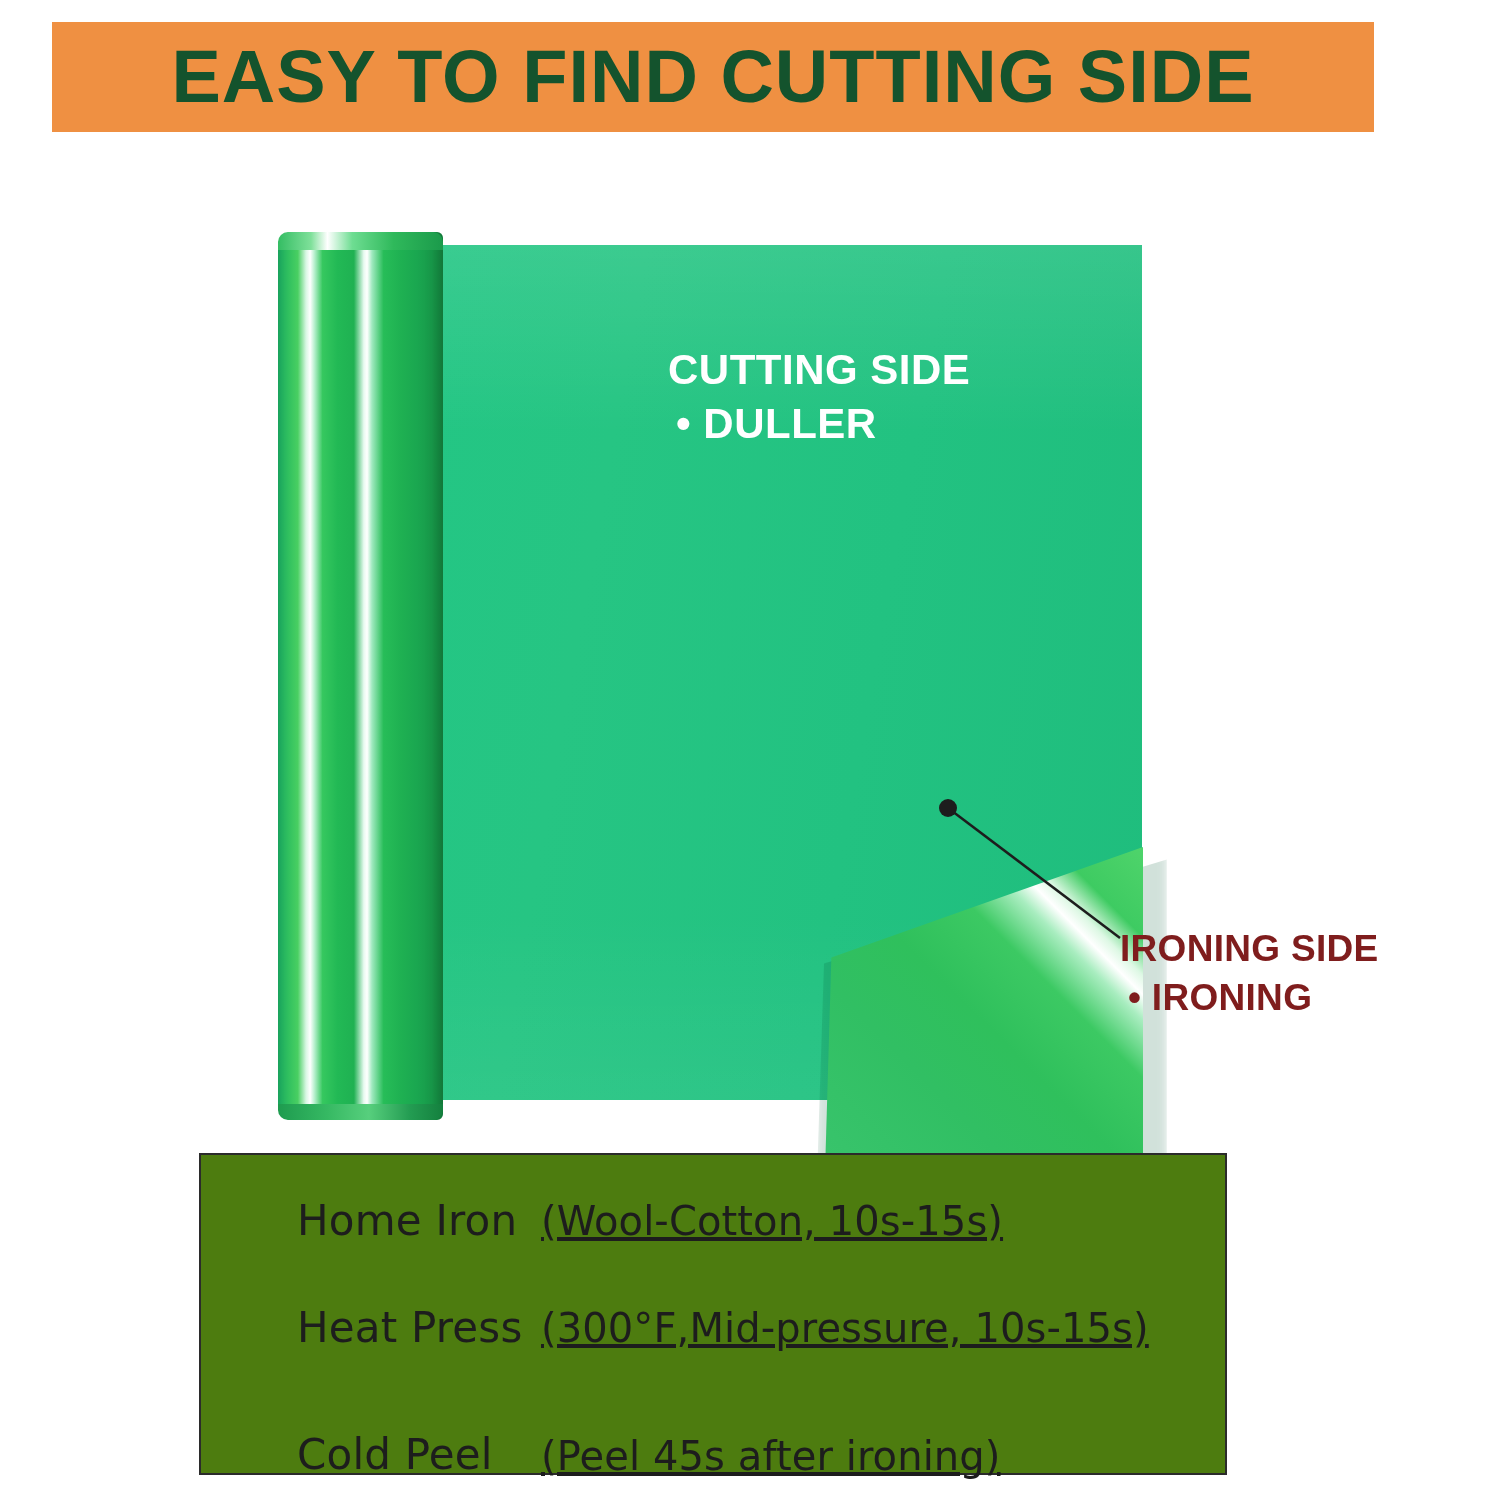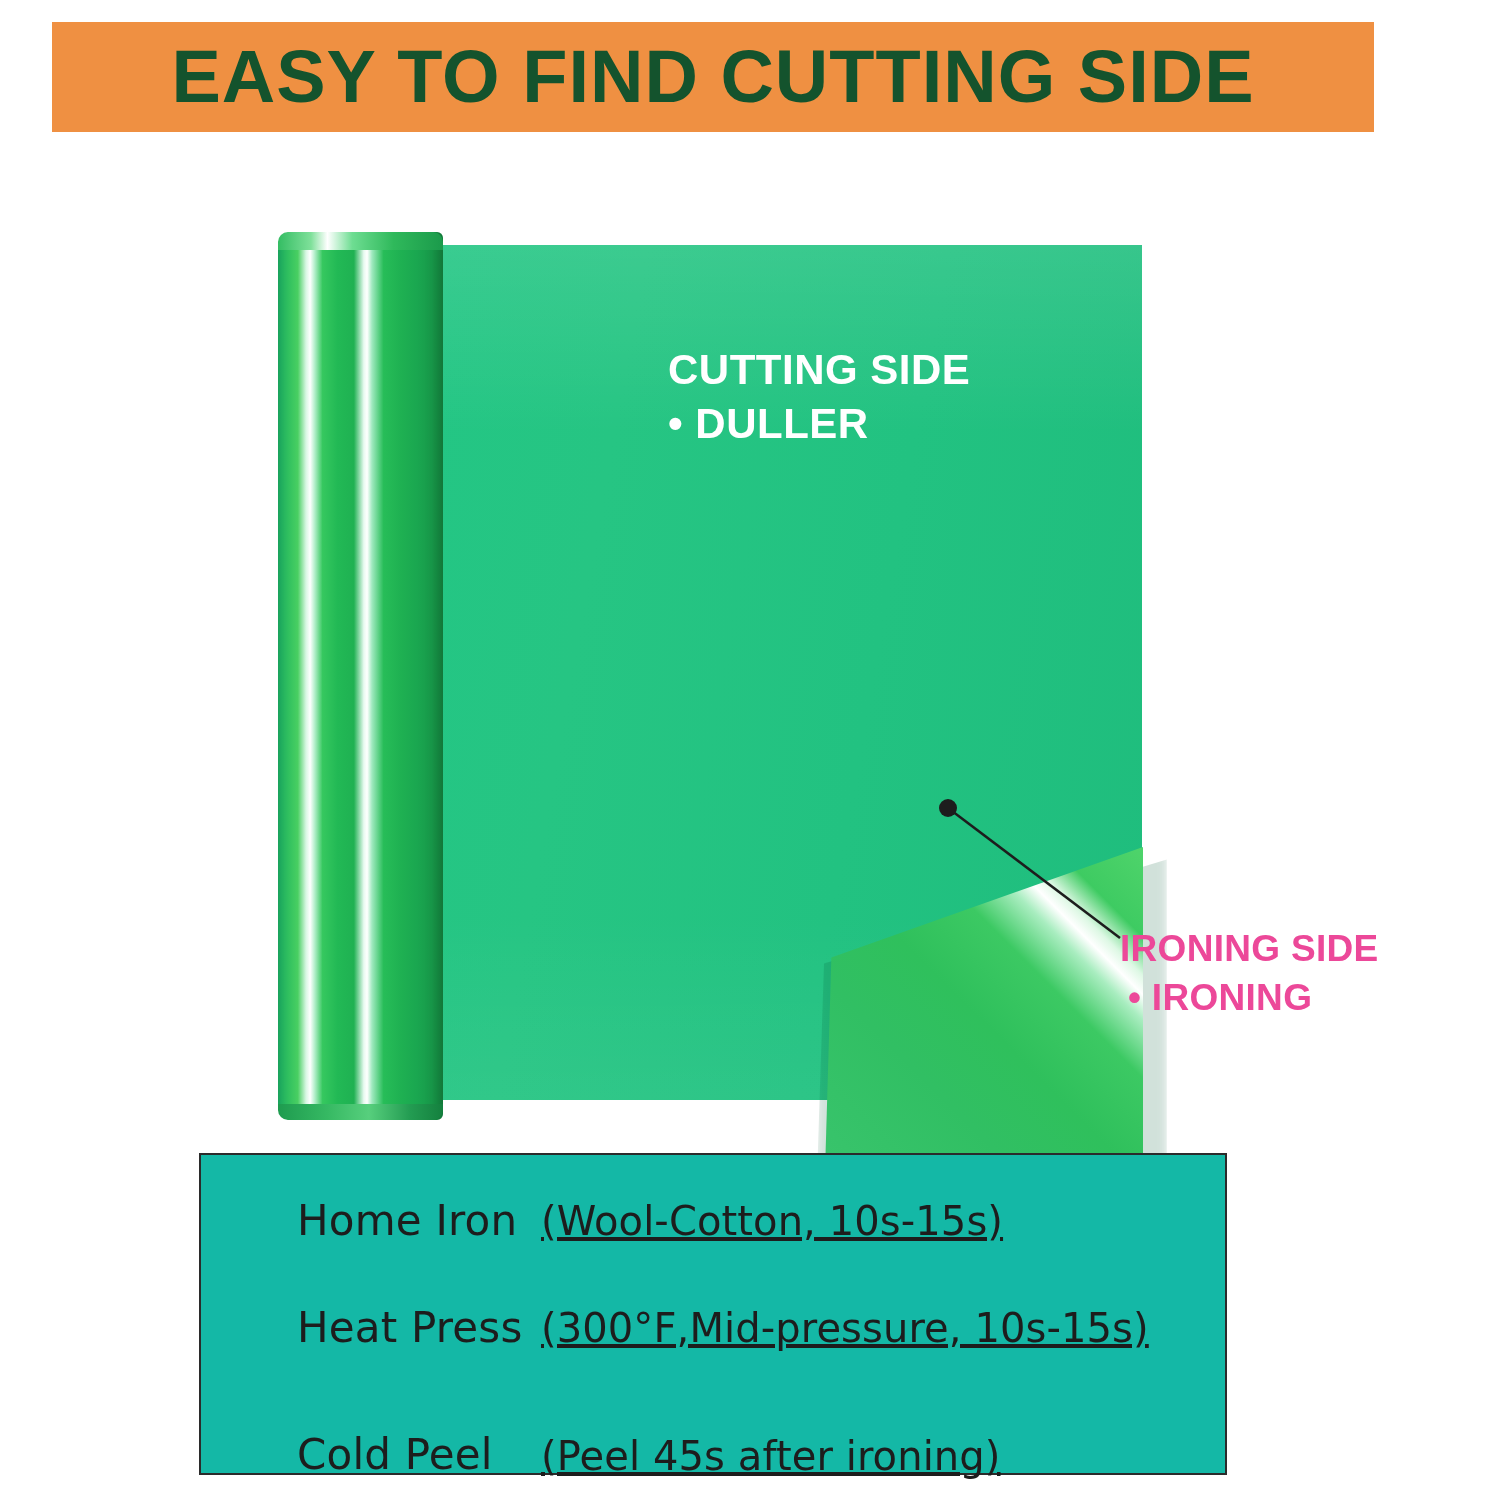--- a/index.html
+++ b/index.html
@@ -158,29 +158,29 @@
     left: 668px;
     top: 193px;
     color: #ffffff;
     font-size: 42px;
     font-weight: bold;
     line-height: 1.28;
     letter-spacing: 0.5px;
   }
   #cutting-side-label .sub {
     display: block;
-    margin-left: 0;
+    margin-left: 8px;
   }
 
   
   #ironing-callout {
     position: absolute;
     left: 1120px;
     top: 775px;
-    color: #ec4899;
+    color: #7f1d1d;
     font-size: 37px;
     font-weight: bold;
     line-height: 1.32;
     letter-spacing: 0.3px;
     white-space: nowrap;
   }
   #ironing-callout .sub {
     display: block;
     margin-left: 8px;
   }
@@ -196,21 +196,21 @@
   }
 
   
   #instructions-box {
     position: absolute;
     left: 199px;
     top: 1153px;
     width: 1028px;
     height: 322px;
     border: 2px solid #2b2b2b;
-    background: #14b8a6;
+    background: #4d7c0f;
     box-sizing: border-box;
   }
   .instruction-row {
     position: absolute;
     left: 0;
     width: 100%;
     height: 107px;
     display: flex;
     align-items: center;
   }

